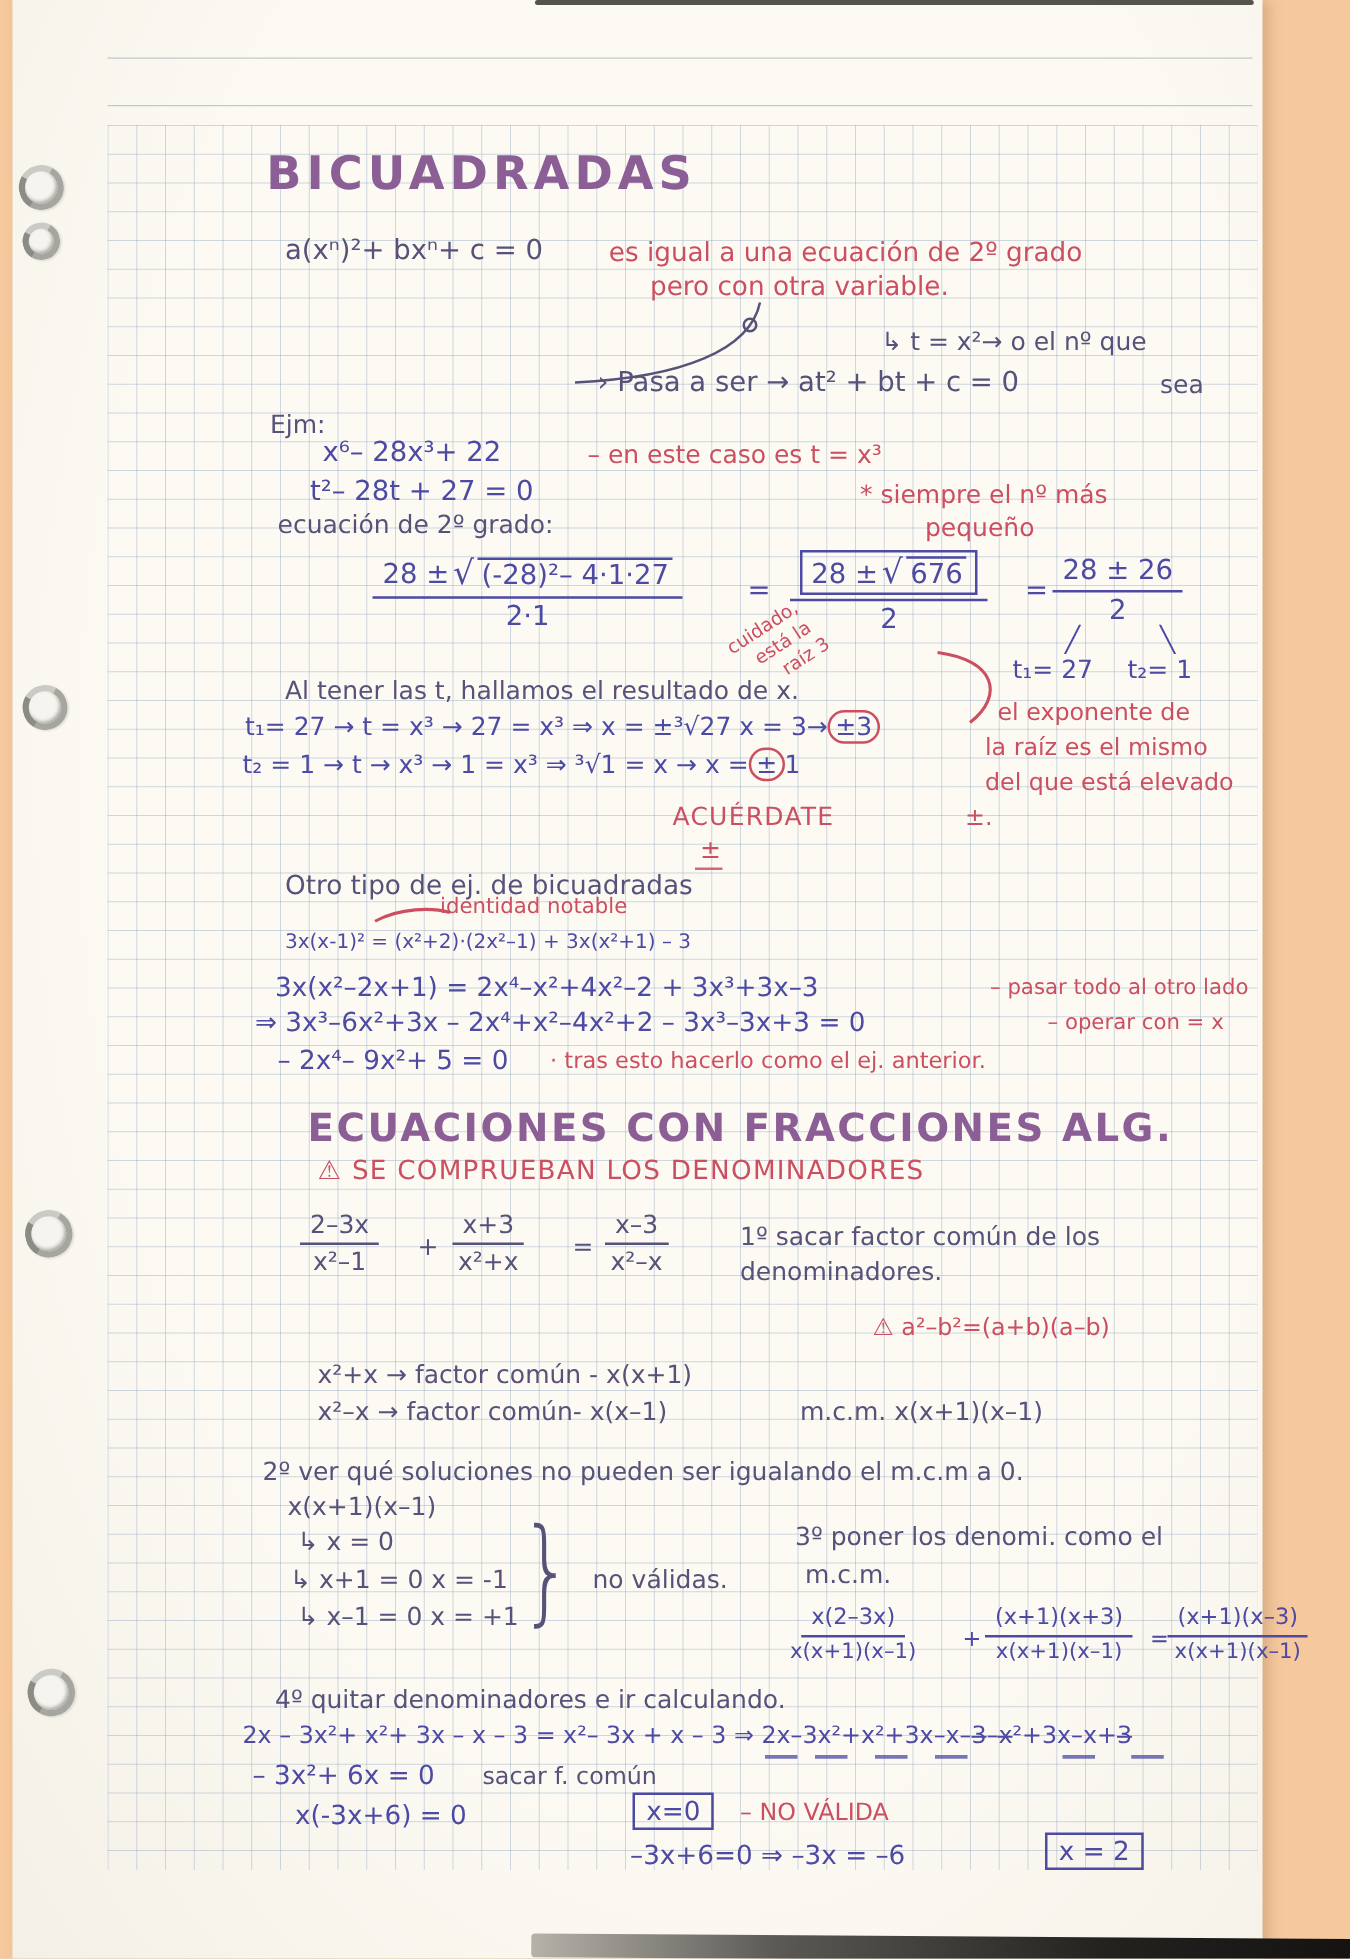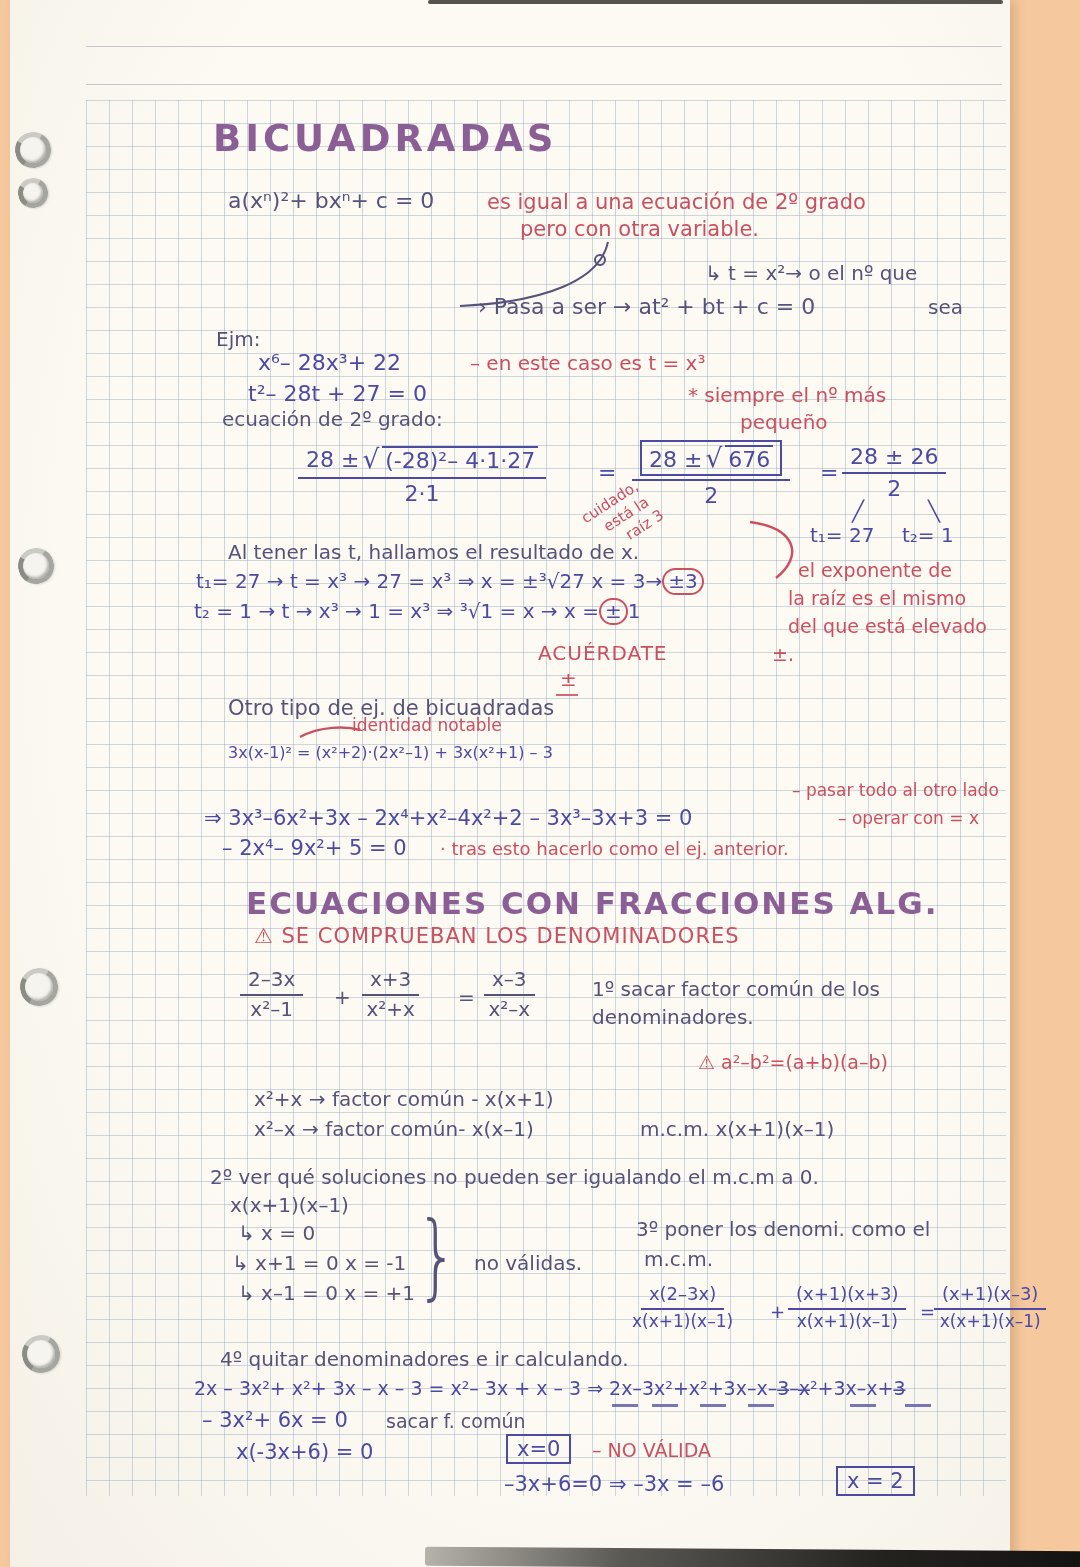--- a/index.html
+++ b/index.html
@@ -139,20 +139,21 @@
   <div class="rdash" style="left:556px;top:694px"></div>
 
   <div class="t red s19" style="left:798px;top:560px">el exponente de</div>
   <div class="t red s19" style="left:788px;top:588px">la raíz es el mismo</div>
   <div class="t red s19" style="left:788px;top:616px">del que está elevado</div>
   <div class="t red s19" style="left:772px;top:644px">±.</div>
 
   <div class="t ink s21" style="left:228px;top:696px">Otro tipo de ej. de bicuadradas</div>
   <div class="t red s17" style="left:352px;top:716px">identidad notable</div>
   <div class="t blue s23" style="left:228px;top:744px">3x(x-1)² = (x²+2)·(2x²–1) + 3x(x²+1) – 3</div>
+  <div class="t blue s21" style="left:220px;top:778px">3x(x²–2x+1) = 2x⁴–x²+4x²–2 + 3x³+3x–3</div>
   <div class="t red s17" style="left:792px;top:781px">– pasar todo al otro lado</div>
   <div class="t blue s21" style="left:204px;top:806px">⇒ 3x³–6x²+3x – 2x⁴+x²–4x²+2 – 3x³–3x+3 = 0</div>
   <div class="t red s17" style="left:838px;top:809px">– operar con = x</div>
   <div class="t blue s21" style="left:222px;top:836px">– 2x⁴– 9x²+ 5 = 0</div>
   <div class="t red s18" style="left:440px;top:839px">· tras esto hacerlo como el ej. anterior.</div>
 
   <div class="t red s21 ls1" style="left:254px;top:924px">⚠ SE COMPRUEBAN LOS DENOMINADORES</div>
   <div class="t purple b s31 ls2" style="left:246px;top:886px">ECUACIONES CON FRACCIONES ALG.</div>
 
   <div class="t ink s20" style="left:240px;top:968px">

